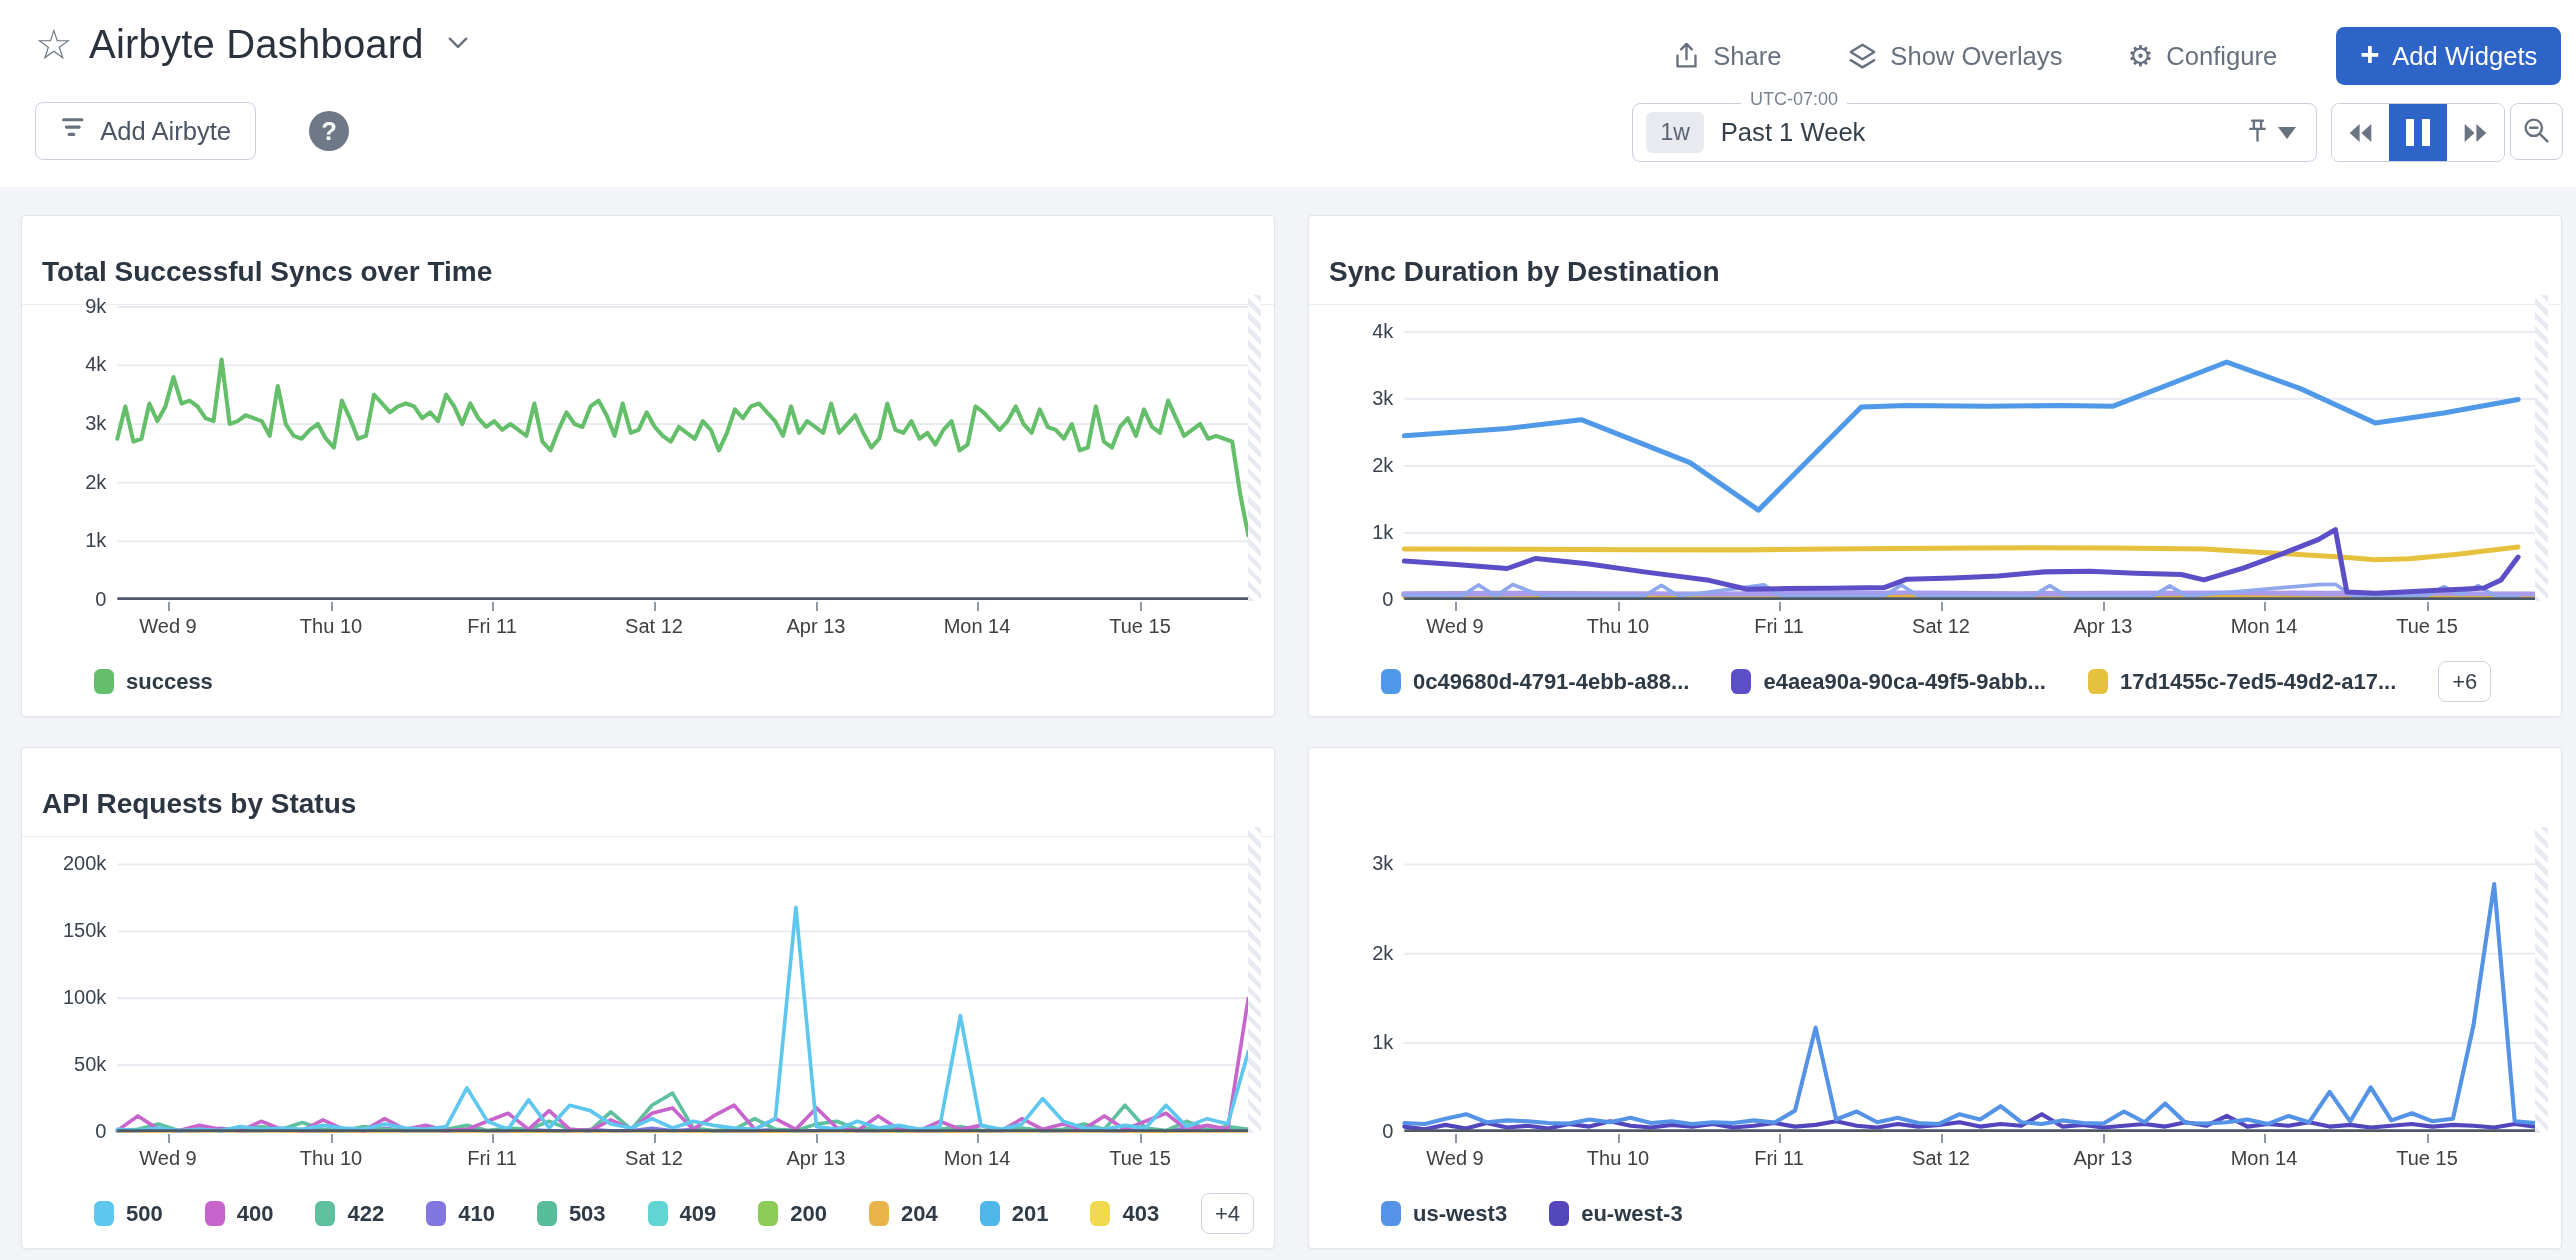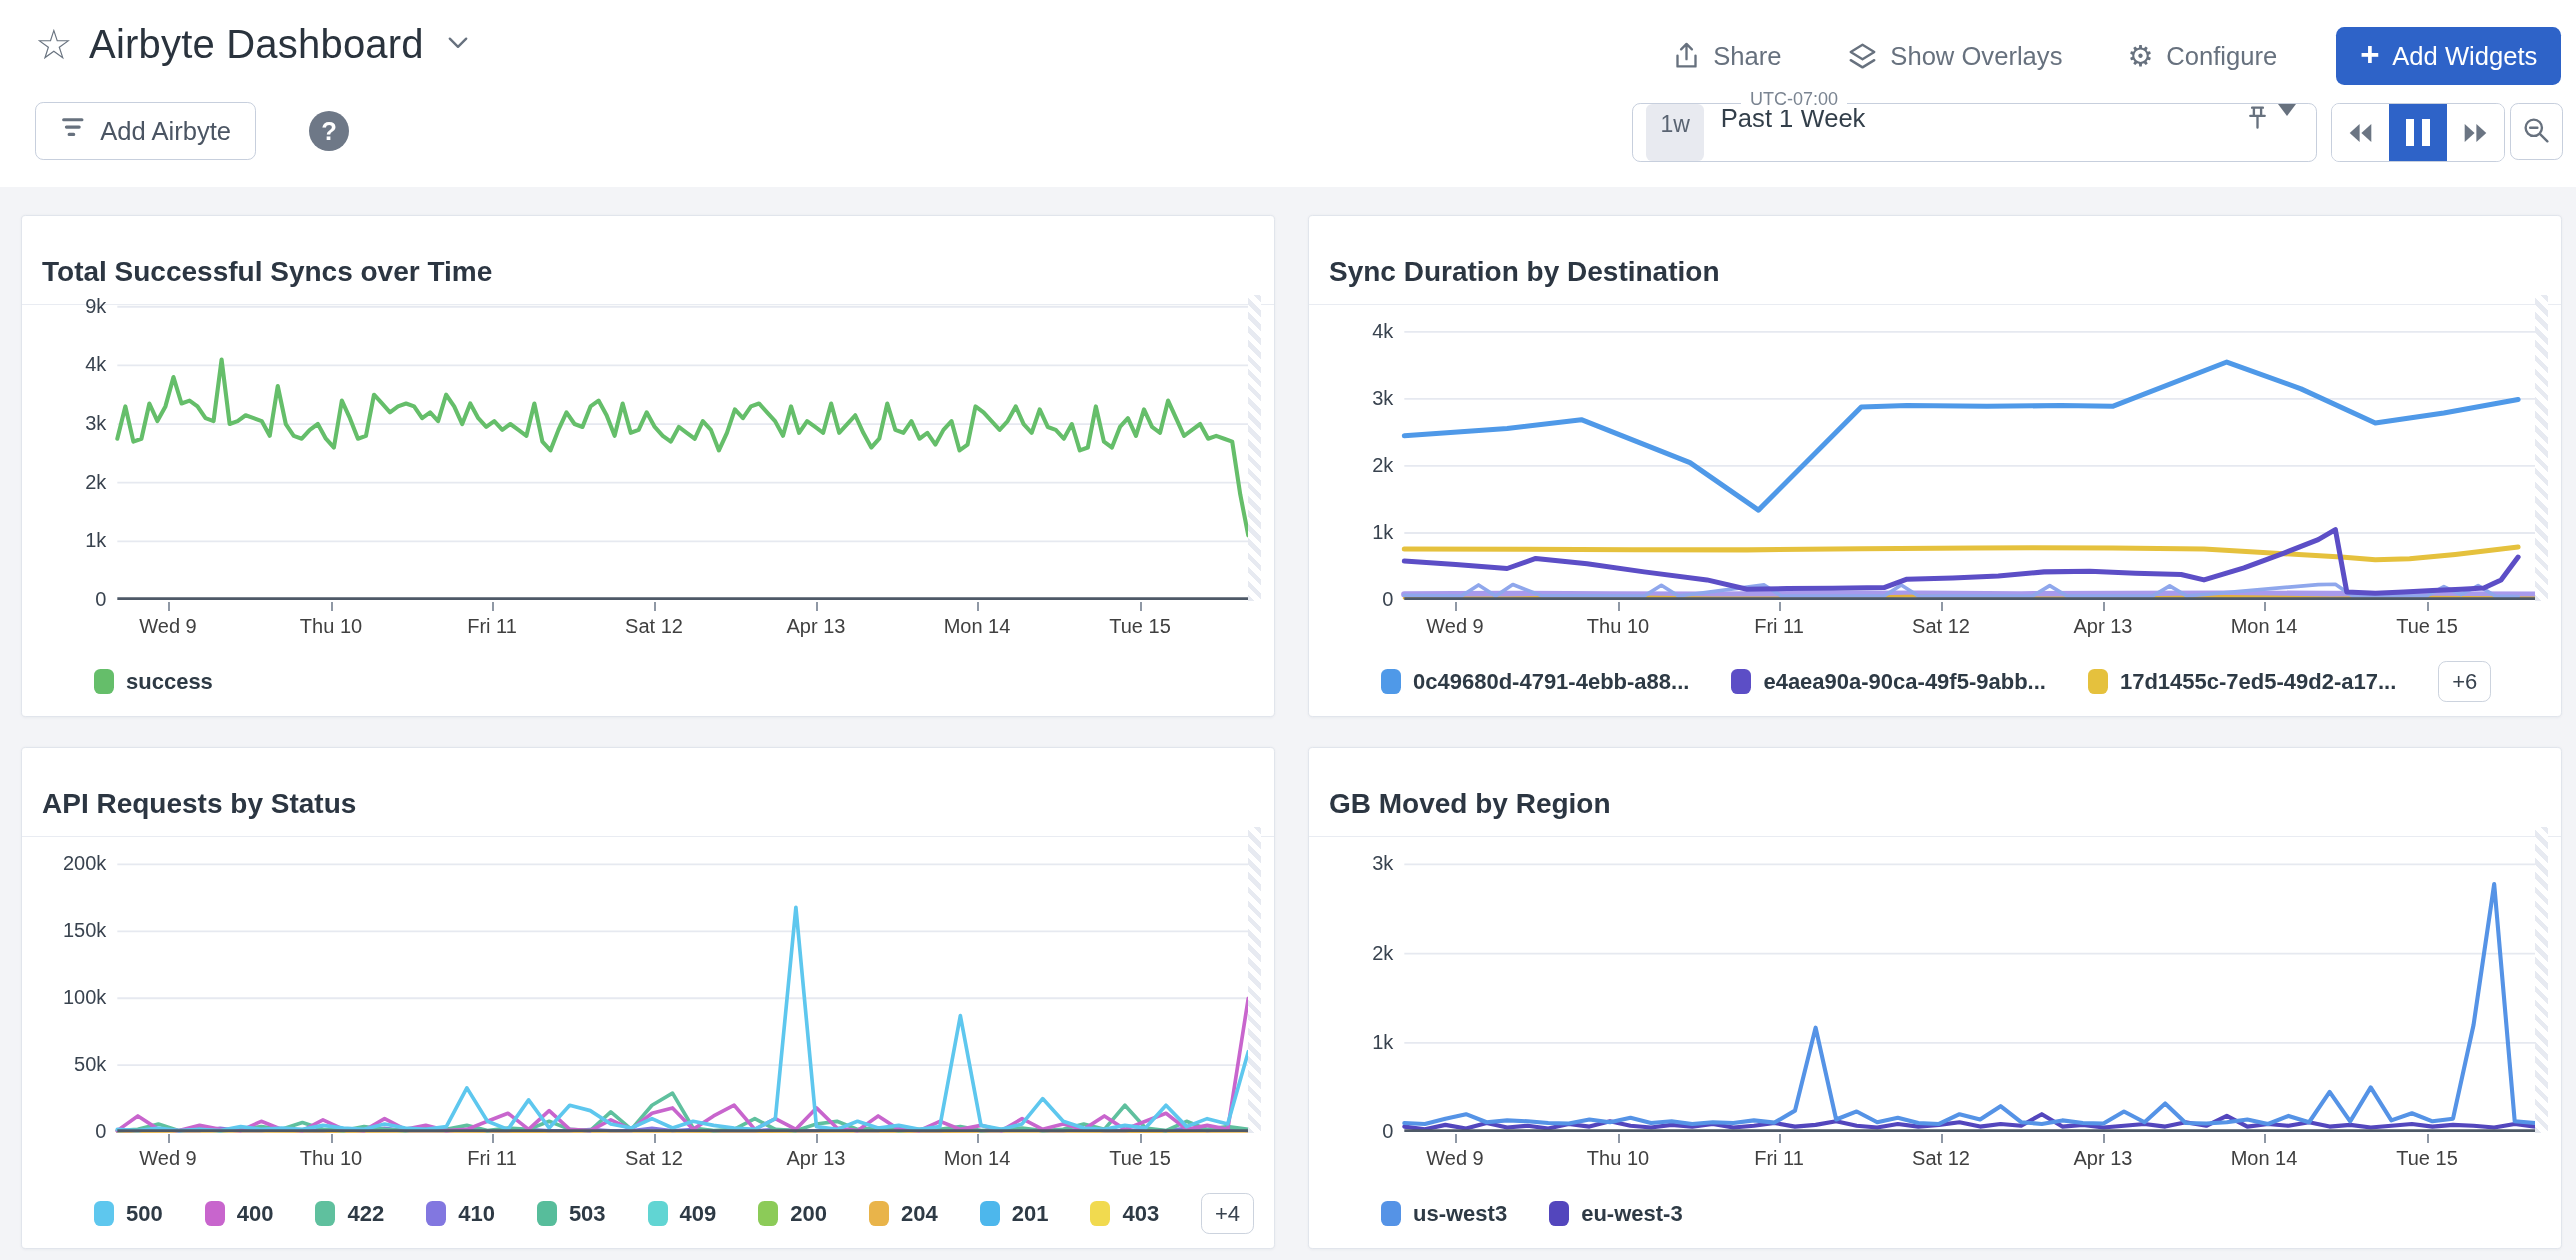--- a/index.html
+++ b/index.html
@@ -21,21 +21,21 @@
   .gear-glyph{font-size:29px;color:#67717e;line-height:1;}
   .add-widgets{display:flex;align-items:center;gap:12.8px;background:#2e63c8;color:#ffffff;font-size:25.6px;
      border:none;border-radius:8.2px;padding:0 24px;height:58px;cursor:pointer;font-family:inherit;}
   .plus-glyph{font-size:33px;font-weight:bold;line-height:1;margin-top:-2.7px;}
   
   .add-variable{position:absolute;top:102px;left:35px;height:58px;display:flex;align-items:center;gap:14.6px;
      background:#fff;border:1.8px solid #c7cfdd;border-radius:8.2px;padding:0 24px;font-size:25.6px;color:#4b5563;cursor:pointer;font-family:inherit;}
   .help-circle{position:absolute;top:111px;left:309px;width:40px;height:40px;border-radius:50%;
      background:#6e7887;color:#fff;font-size:25.6px;font-weight:bold;display:flex;align-items:center;justify-content:center;cursor:pointer;}
   .timebox{position:absolute;top:103px;left:1632px;width:683px;height:57px;background:#fff;
-     border:1.8px solid #c7cfdd;border-radius:8.2px;display:flex;cursor:pointer;}
+     border:1.8px solid #c7cfdd;border-radius:8.2px;display:flex;align-items:center;cursor:pointer;}
   .tz-label{position:absolute;top:-14.6px;left:108px;background:#fff;padding:0 9px;font-size:18px;color:#7a8491;}
   .range-chip{margin-left:12.8px;background:#e8eaf0;border-radius:6.4px;padding:7.3px 14.6px;font-size:23px;color:#5a6472;}
   .range-label{margin-left:16.4px;font-size:25.6px;color:#333f4a;}
   .pin-icon{margin-left:auto;margin-right:7.3px;}
   .caret-down{width:0;height:0;border-left:9px solid transparent;border-right:9px solid transparent;border-top:12px solid #67717e;margin-right:20px;}
   .nav-group{position:absolute;top:103px;left:2331px;width:172px;height:57px;background:#fff;
      border:1.8px solid #c7cfdd;border-radius:8.2px;display:flex;overflow:hidden;}
   .nav-cell{flex:1;display:flex;align-items:center;justify-content:center;cursor:pointer;background:#fff;border:none;}
   .nav-cell.active{background:#2e63c8;}
   .pause-bars{display:flex;gap:7.3px;}
@@ -335,21 +335,20 @@
         </span>
         <span class="legend-item">
           <span class="swatch" style="background: rgb(241, 218, 79);"></span>
           <span>403</span>
         </span>
         <span class="more-badge">+4</span>
       </div>
   </section>
 
   <section class="panel">
-    <h2 class="panel-title">GB Moved by Region</h2>
     <div class="chart-area">
       <div class="plot">
           <svg width="1143" height="305" viewBox="0 0 1251 334">
             <line x1="0" y1="236.33918128654972" x2="1251" y2="236.33918128654972" stroke="#e6e9f0" stroke-width="2"></line>
             <line x1="0" y1="138.67836257309943" x2="1251" y2="138.67836257309943" stroke="#e6e9f0" stroke-width="2"></line>
             <line x1="0" y1="41.017543859649095" x2="1251" y2="41.017543859649095" stroke="#e6e9f0" stroke-width="2"></line>
             <polyline points="0.0,328.1 22.5,331.1 45.0,326.2 67.6,330.1 90.1,324.2 112.6,329.1 135.1,327.2 157.6,330.1 180.1,325.2 202.7,328.1 225.2,322.3 247.7,327.2 270.2,329.1 292.7,326.2 315.3,328.1 337.8,325.2 360.3,329.1 382.8,327.2 405.3,324.2 427.8,328.1 450.4,326.2 472.9,322.3 495.4,327.2 517.9,329.1 540.4,325.2 562.9,328.1 585.5,326.2 608.0,323.3 630.5,328.1 653.0,325.2 675.5,327.2 698.1,314.5 720.6,328.1 743.1,326.2 765.6,329.1 788.1,327.2 810.6,325.2 833.2,328.1 855.7,323.3 878.2,327.2 900.7,316.4 923.2,328.1 945.8,325.2 968.3,327.2 990.8,323.3 1013.3,328.1 1035.8,326.2 1058.3,329.1 1080.9,327.2 1103.4,325.2 1125.9,328.1 1148.4,326.2 1170.9,327.2 1193.5,329.1 1216.0,325.2 1238.5,328.1" fill="none" stroke="#5346bd" stroke-width="4.5" stroke-linejoin="round" stroke-linecap="round"></polyline>
             <polyline points="0.0,324.2 22.5,325.2 45.0,319.4 67.6,314.5 90.1,323.3 112.6,321.3 135.1,322.3 157.6,324.2 180.1,324.7 202.7,320.3 225.2,323.3 247.7,318.4 270.2,324.2 292.7,322.3 315.3,325.2 337.8,323.3 360.3,324.2 382.8,321.3 405.3,323.7 427.8,310.6 450.4,219.7 472.9,320.3 495.4,311.5 517.9,323.3 540.4,318.4 562.9,324.2 585.5,325.2 608.0,314.5 630.5,320.3 653.0,305.7 675.5,323.3 698.1,325.2 720.6,321.3 743.1,324.2 765.6,324.7 788.1,311.5 810.6,323.3 833.2,302.7 855.7,324.2 878.2,324.7 900.7,323.3 923.2,320.3 945.8,325.2 968.3,316.4 990.8,323.3 1013.3,290.1 1035.8,322.3 1058.3,285.2 1080.9,321.3 1103.4,313.5 1125.9,322.3 1148.4,319.4 1170.9,216.8 1193.5,62.5 1216.0,322.3 1238.5,324.2" fill="none" stroke="#5593e6" stroke-width="4.5" stroke-linejoin="round" stroke-linecap="round"></polyline>
             <line x1="0" y1="332.5" x2="1251" y2="332.5" stroke="#4e5967" stroke-width="3"></line>
           </svg>

